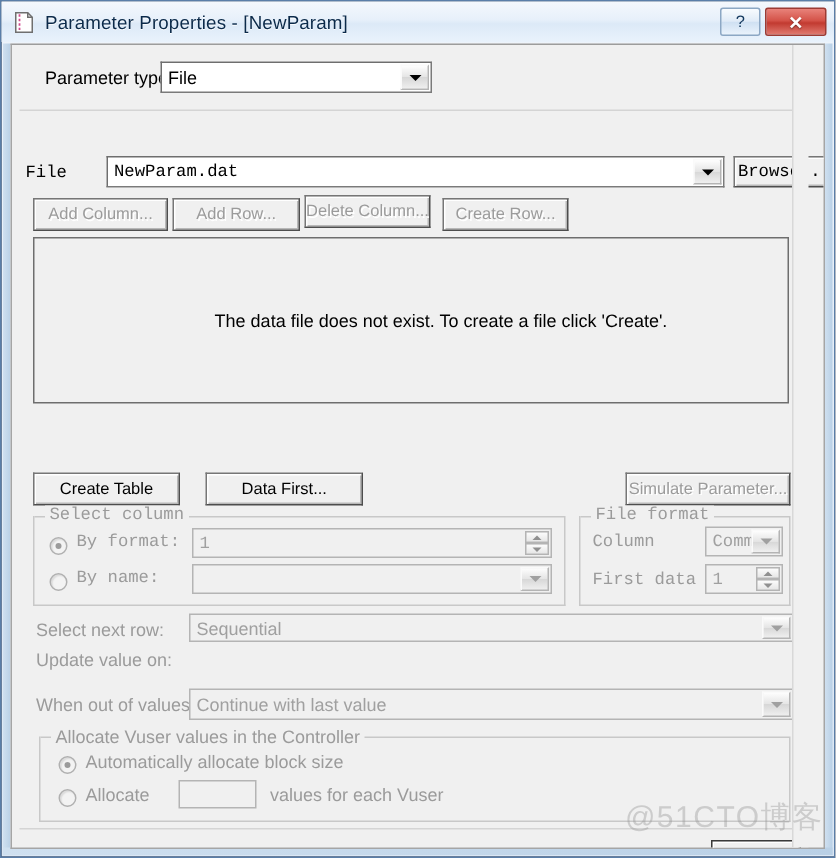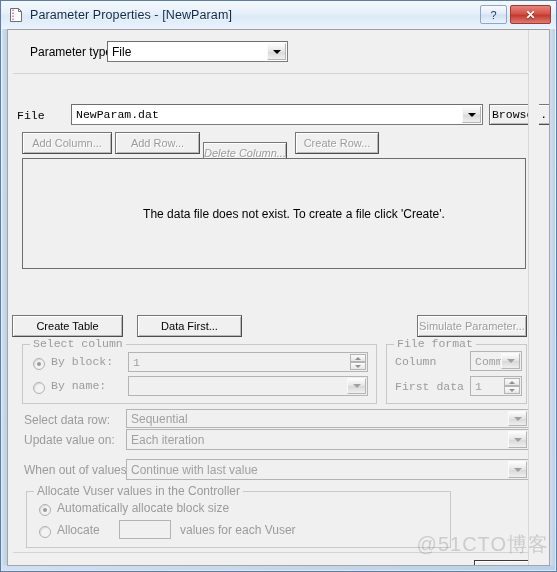--- a/index.html
+++ b/index.html
@@ -368,38 +368,38 @@
       <div class="combo" style="left:63px; top:74px; width:412px; height:21px;">
         <span class="val mono" style="font-family:'Liberation Mono',monospace;font-size:11.5px;">NewParam.dat</span>
         <span class="caret">
             <i></i>
           </span>
       </div>
       <div class="btn mono" style="left:481px; top:74px; width:68px; height:21px;">Browse...</div>
 
       <div class="btn dis" style="left:14px; top:102px; width:90px; height:22px;">Add Column...</div>
       <div class="btn dis" style="left:107px; top:102px; width:85px; height:22px;">Add Row...</div>
-      <div class="btn dis" style="left:195px; top:112px; width:84px; height:22px;font-style:italic;">Delete Column...</div>
+      <div class="btn dis" style="left:195px; top:100px; width:84px; height:22px;">Delete Column...</div>
       <div class="btn dis" style="left:287px; top:102px; width:84px; height:22px;">Create Row...</div>
 
       <div class="data-area" style="left:14px; top:128px; width:504px; height:111px;padding-left:40px;">
         <div class="data-msg">The data file does not exist. To create a file click 'Create'.</div>
       </div>
 
-      <div class="btn" style="left:4px; top:285px; width:111px; height:22px;">Create Table</div>
+      <div class="btn" style="left:14px; top:285px; width:98px; height:22px;">Create Table</div>
       <div class="btn" style="left:129px; top:285px; width:105px; height:22px;">Data First...</div>
       <div class="btn dis" style="left:409px; top:285px; width:110px; height:22px;">Simulate Parameter...</div>
 
       <div class="group" style="left:14px; top:314px; width:355px; height:60px;">
         <div class="gb-line-l" style="left:0; width:7px;"></div>
         <div class="gb-line-r" style="left:96px; right:0;"></div>
         <div class="gtitle mono">Select column</div>
 
         <div class="radio checked" style="left:10px; top:14px;"></div>
-        <div class="lbl mono dis" style="left:28px; top:11px;">By block:</div>
+        <div class="lbl mono dis" style="left:28px; top:11px;">By format:</div>
         <div class="spin dis mono" style="left:105px; top:8px; width:240px; height:20px;">
           <span class="val">1</span>
           <span class="updown">
             <span class="up">
                 <i></i>
               </span>
             <span class="dn">
                 <i></i>
               </span>
           </span>
@@ -435,45 +435,39 @@
             <span class="up">
                 <i></i>
               </span>
             <span class="dn">
                 <i></i>
               </span>
           </span>
         </div>
       </div>
 
-      <div class="lbl dis" style="left:16px; top:383px;">Select data row:</div>
+      <div class="lbl dis" style="left:16px; top:383px;">Select next row:</div>
       <div class="combo dis" style="left:118px; top:379px; width:403px; height:19px;">
         <span class="val">Sequential</span>
         <span class="caret">
             <i></i>
           </span>
       </div>
 
       <div class="lbl dis" style="left:16px; top:403px;">Update value on:</div>
-      <div class="combo dis" style="left:118px; top:399px; width:403px; height:21px;">
-        <span class="val">Each iteration</span>
-        <span class="caret">
-            <i></i>
-          </span>
-      </div>
 
       <div class="lbl dis" style="left:16px; top:433px;">When out of values:</div>
       <div class="combo dis" style="left:118px; top:429px; width:403px; height:21px;">
         <span class="val">Continue with last value</span>
         <span class="caret">
             <i></i>
           </span>
       </div>
 
-      <div class="group" style="left:18px; top:461px; width:425px; height:57px;">
+      <div class="group" style="left:18px; top:461px; width:501px; height:57px;">
         <div class="gb-line-l" style="left:0; width:7px;"></div>
         <div class="gb-line-r" style="left:200px; right:0;"></div>
         <div class="gtitle">Allocate Vuser values in the Controller</div>
 
         <div class="radio checked" style="left:12px; top:13px;"></div>
         <div class="lbl dis" style="left:30px; top:10px;">Automatically allocate block size</div>
 
         <div class="radio" style="left:12px; top:35px;"></div>
         <div class="lbl dis" style="left:30px; top:32px;">Allocate</div>
         <div class="textbox" style="left:92px; top:29px; width:52px; height:19px;"></div>

